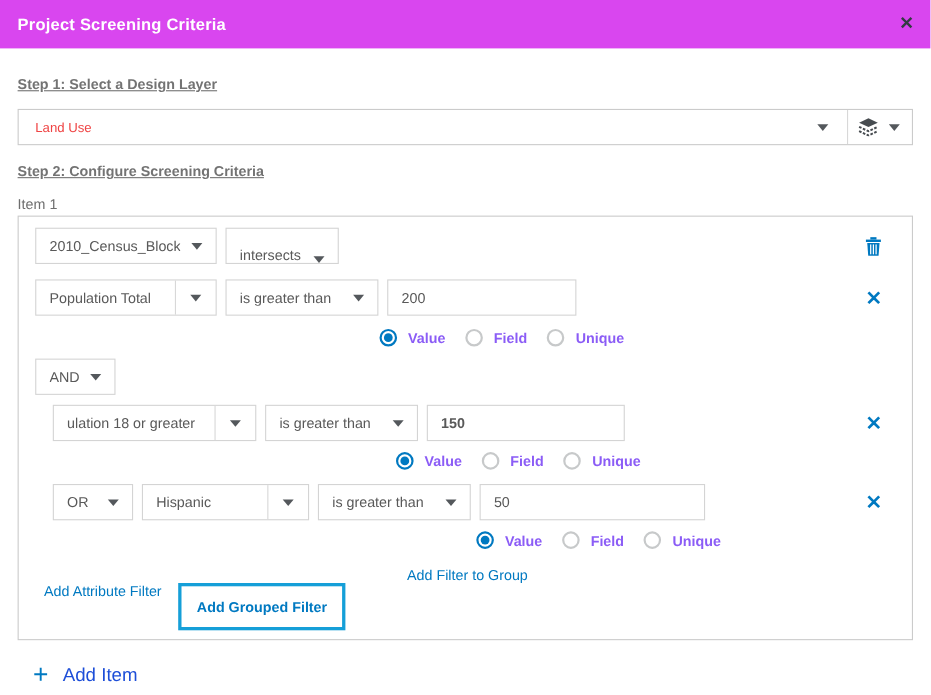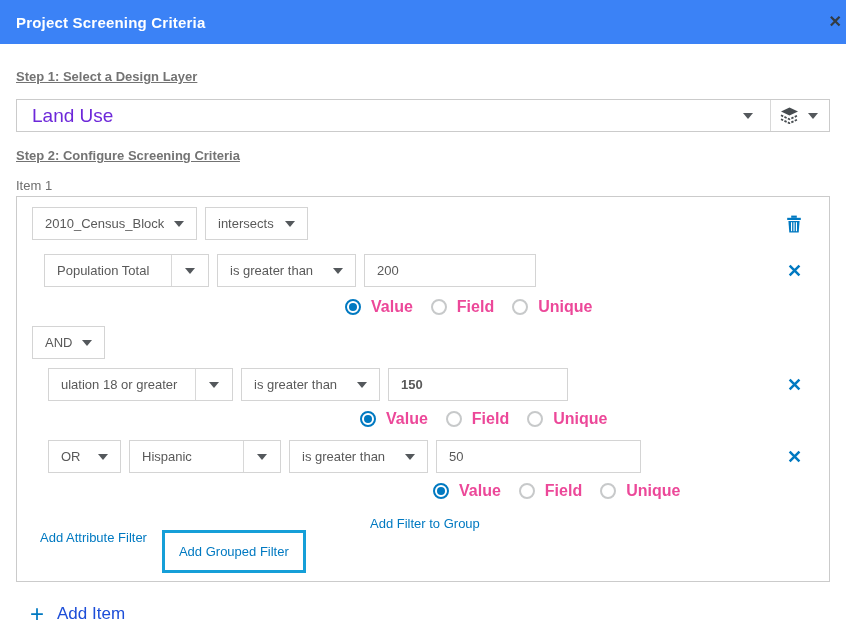--- a/index.html
+++ b/index.html
@@ -6,23 +6,23 @@
   html,body { margin:0; padding:0; }
   body {
     width:846px; height:632px;
     background:#ffffff;
     font-family:"Liberation Sans", sans-serif;
     color:#4c4c4c;
     overflow:hidden;
   }
   
   .header {
-    height:44px; background:#3b82f6;
+    height:44px; background:#d946ef;
     display:flex; align-items:center;
-    padding:0 2px 0 16px;
+    padding:0 13px 0 16px;
   }
   .header .title { color:#ffffff; font-size:15px; font-weight:600; flex:1; letter-spacing:.2px; }
   .header .close-btn {
     background:none; border:none; cursor:pointer;
     color:#333b42; font-size:16px; font-weight:700; line-height:1; padding:2px;
   }
   
   .content { padding:0 16px; }
   .step-label { font-size:13px; font-weight:700; color:#737373; line-height:14px;text-decoration:underline; }
   .step1-label { margin-top:26px; }
@@ -50,37 +50,37 @@
     border-left:1px solid #d8d8d8; height:100%; width:37px;
     display:flex; align-items:center; justify-content:center; flex:0 0 auto;
   }
 
   
   .layer-select {
     margin-top:15px; height:33px;
     border:1px solid #cbcbcb; background:#fff;
     display:flex; align-items:center; cursor:pointer;
   }
-  .layer-select .dd-text { flex:1; padding-left:15px; font-size:19px; color:#6d28d9; }
+  .layer-select .dd-text { flex:1; padding-left:15px; font-size:12px; color:#ef4444; }
   .layer-select .main-caret { margin-right:17px; }
   .layer-select .right-split {
     border-left:1px solid #d8d8d8; height:100%;
     display:flex; align-items:center; gap:9px; padding:0 11px 0 9px;
   }
 
   
   .item-panel {
     margin-top:3px; border:1px solid #cbcbcb; background:#fff;
     height:386px; padding:10px 15px 4px 15px;
   }
   .row { display:flex; align-items:center; }
   .row .gap { width:8px; flex:0 0 auto; }
   .indent { padding-left:16px; }
 
-  .w165 { width:165px; } .w103 { width:103px; } .w132 { width:139px; }
+  .w165 { width:165px; } .w103 { width:103px;align-items:flex-end; } .w132 { width:139px; }
   .w196 { width:172px; } .w185 { width:185px; } .w180 { width:180px;font-weight:bold; }
   .w73  { width:73px;  } .w152 { width:152px; } .w205 { width:205px; }
 
   .val-input {
     height:33px; border:1px solid #d4d4d4; background:#fff;
     font-family:"Liberation Sans", sans-serif; font-size:13px; color:#595959;
     padding:0 12px; outline:none;
   }
   .icon-btn {
     background:none; border:none; cursor:pointer; padding:0;
@@ -97,35 +97,35 @@
   .radio-opt { display:flex; align-items:center; gap:10px; cursor:pointer; }
   .radio-circle {
     width:16px; height:16px; border-radius:50%;
     border:2px solid #c7c9ca; background:#fff; flex:0 0 auto;
     display:flex; align-items:center; justify-content:center;
   }
   .radio-circle.checked { border-color:#0079c1; }
   .radio-circle.checked::after {
     content:""; width:8px; height:8px; border-radius:50%; background:#0079c1;
   }
-  .radio-label { font-size:16px; font-weight:700; color:#ec4899; }
+  .radio-label { font-size:13px; font-weight:700; color:#8b5cf6; }
 
   
   .and-row { margin-top:11px; }
   .f2-row  { margin-top:9px; }
   .f3-row  { margin-top:13px; }
-  .f1-row  { margin-top:14px;margin-left:12px; }
+  .f1-row  { margin-top:14px; }
 
   .link { color:#0079c1; font-size:13px; text-decoration:none; cursor:pointer; white-space:nowrap; }
   .group-link-row { margin-top:15px; padding-left:338px; height:16px; }
   .bottom-links { display:flex; align-items:flex-start; margin-top:0; height:47px; }
   .bottom-links .attr-link { margin-left:8px; }
   .grouped-box {
     margin-left:15px; border:3px solid #159fd8;
-    padding:11px 14px; display:flex; align-items:center; justify-content:center;
+    padding:11px 14px; display:flex; align-items:center; justify-content:center;font-weight:bold;
   }
 
   
   .add-item {
     margin-top:22px; margin-left:14px;
     display:flex; align-items:center; gap:13px; cursor:pointer; width:max-content;
   }
   .add-item .plus { color:#0079c1; font-size:24px; font-weight:400; line-height:18px; }
   .add-item .label { color:#1d4ed8; font-size:17px; }
 

